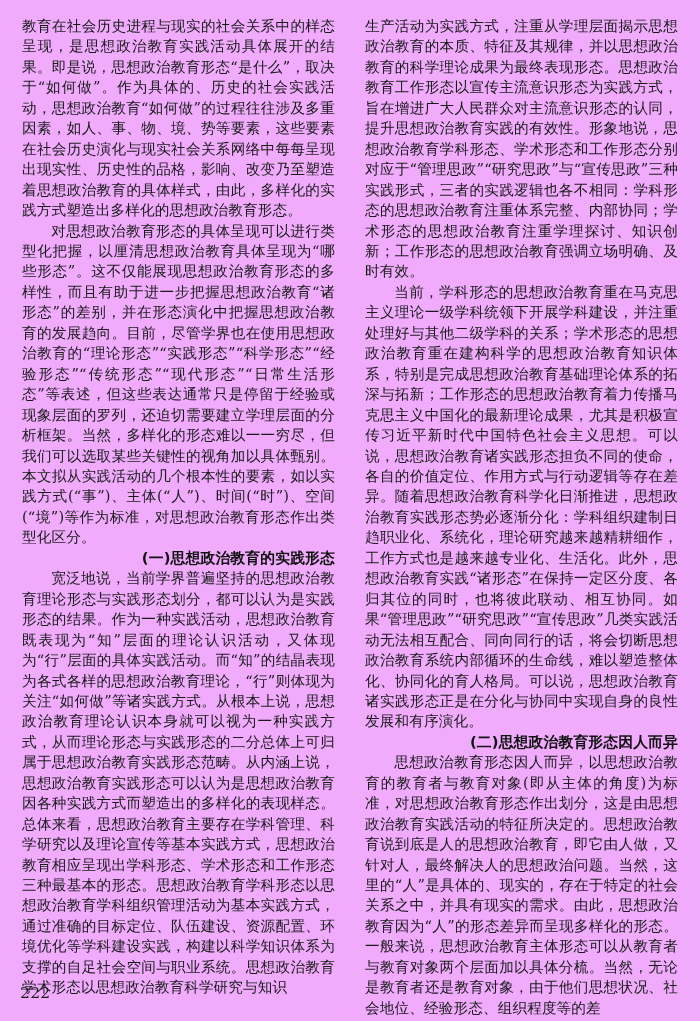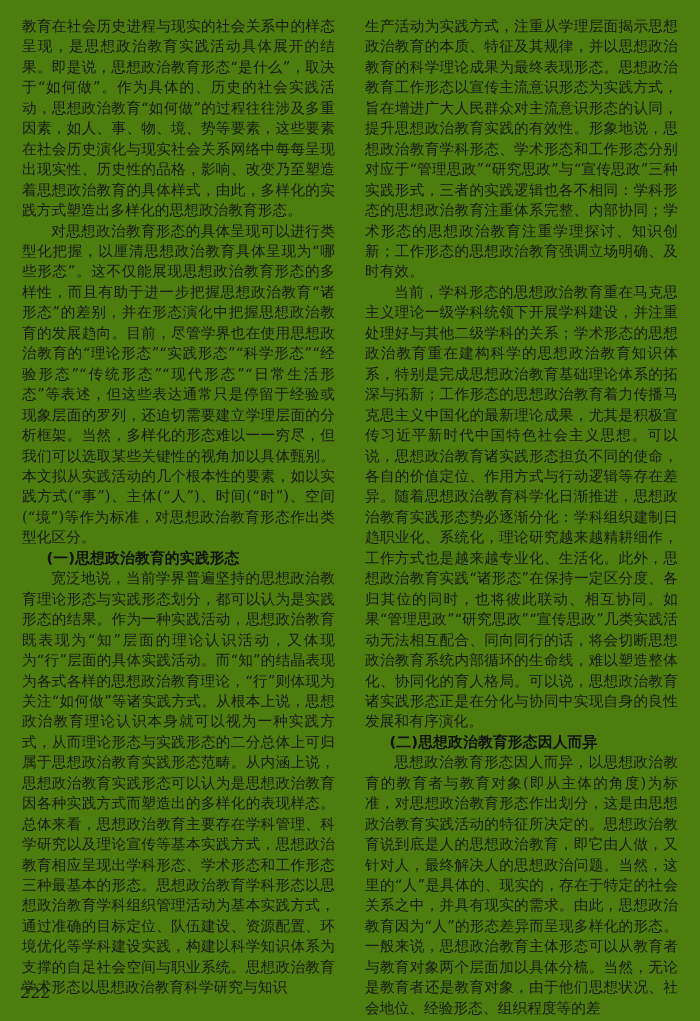--- a/index.html
+++ b/index.html
@@ -13,21 +13,21 @@
     font-family: "DejaVu Serif", "Liberation Serif", serif;
     color: #1c1c1c;
     position: relative;
     overflow: hidden;
   }
 
   
   .page {
     position: absolute;
     inset: 0;
-    background: #4d7c0f;
+    background: #f0abfc;
   }
 
   .columns {
     position: absolute;
     top: 16px;
     left: 22px;
     width: 656px;
     height: 930px;
     display: flex;
     gap: 30px;
@@ -55,20 +55,21 @@
 
   h3.subhead {
     margin: 0;
     font-size: 14.8px;
     line-height: 20.45px;
     font-weight: bold;
     text-indent: 1.65em;
     letter-spacing: 0.01em;
     color: #111111;
     font-family: "DejaVu Sans", "Liberation Sans", sans-serif;
+    text-align: right;
   }
 
   .folio {
     position: absolute;
     left: 20px;
     bottom: 20px;
     font-size: 15.5px;
     line-height: 1;
     color: #1a1a1a;
     font-family: "DejaVu Serif", "Liberation Serif", serif;

